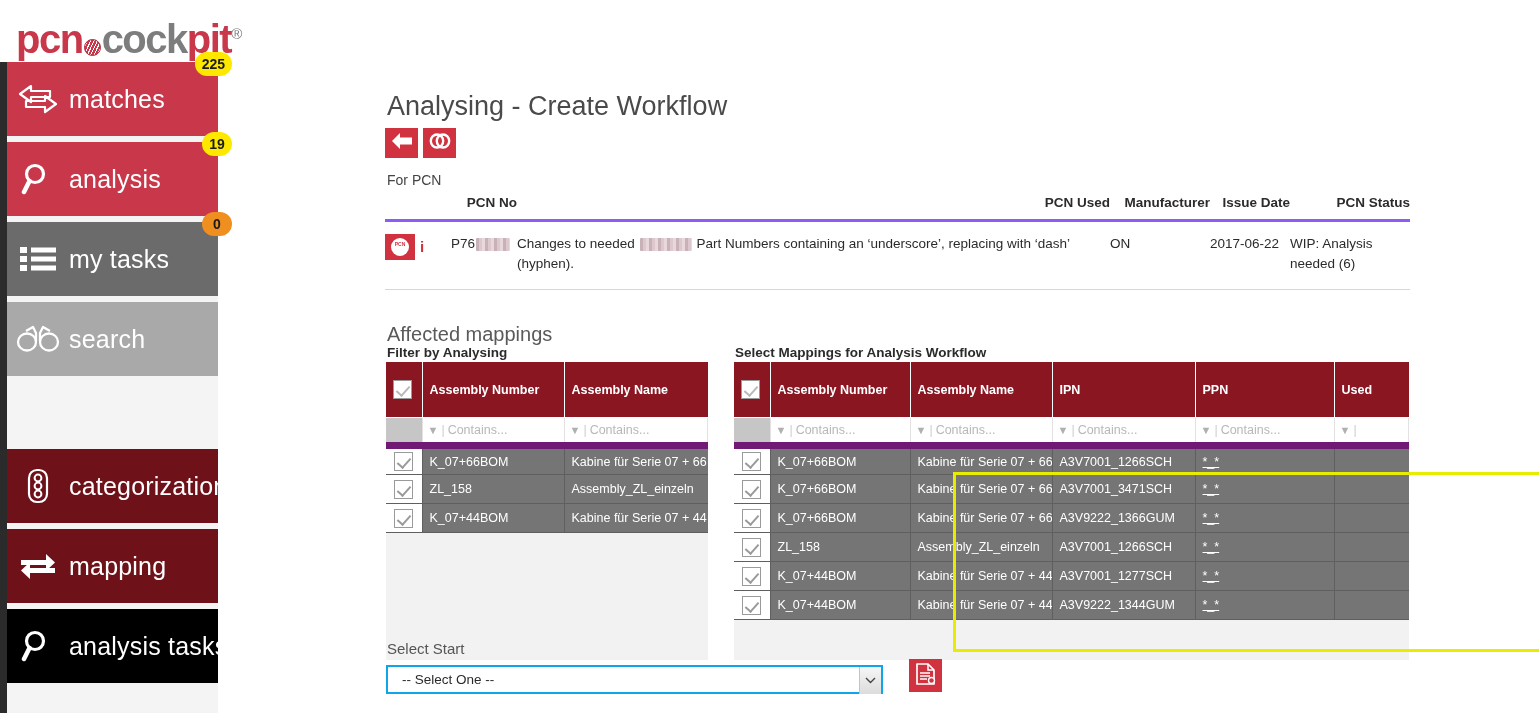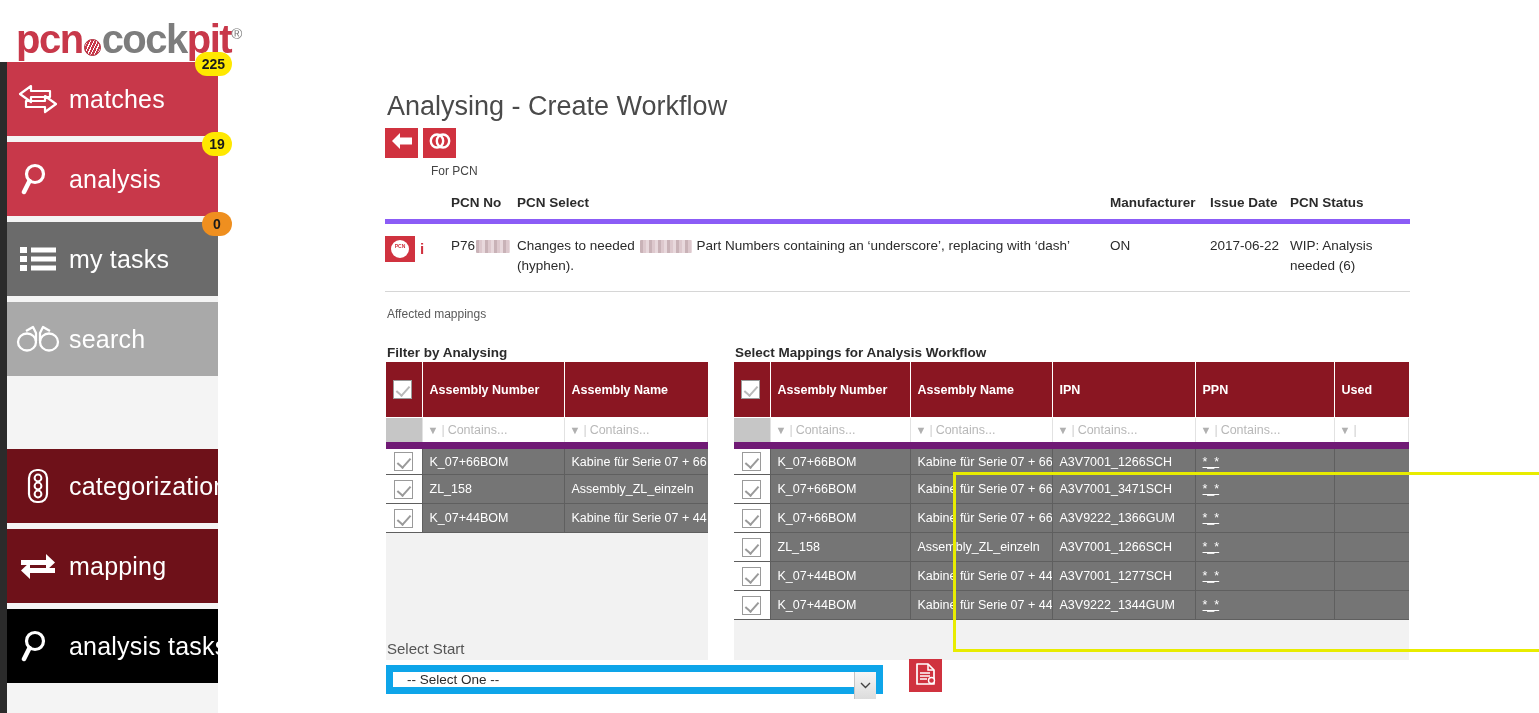--- a/index.html
+++ b/index.html
@@ -89,32 +89,32 @@
   .page-title {
     position:absolute; left:169px; top:29px;
     font-size:27px; color:#4a4a4a; font-weight:400; white-space:nowrap;
   }
   .iconbtns { position:absolute; left:167px; top:66px; display:flex; gap:5px; }
   .sqbtn {
     width:33px; height:30px; background:#d0323f;
     display:flex; align-items:center; justify-content:center; cursor:pointer;
   }
   .forpcn {
-    position:absolute; left:169px; top:102px;
-    font-size:12px; color:#444;margin-left:44px;
+    position:absolute; left:169px; top:110px;
+    font-size:14px; color:#444;
   }
 
   
   .pcntable {
     position:absolute; left:167px; top:133px; width:1025px;
     border-collapse:collapse; font-size:13px;
   }
   .pcntable th {
-    text-align:left; font-weight:700; color:#2b2b2b; font-size:13.5px;
-    padding:0 0 9px 0; border-bottom:5px solid #8b5cf6;
+    text-align:right; font-weight:700; color:#2b2b2b; font-size:13.5px;
+    padding:0 0 9px 0; border-bottom:3px solid #8b5cf6;
   }
   .pcntable td {
     vertical-align:top; padding:12px 0 16px 0; color:#2b2b2b; font-size:13.5px;
     border-bottom:1px solid #d6d6d6; line-height:1.45;
   }
   .pcn-ico-cell { width:66px; }
   .pcn-no-cell { width:66px; }
   .pcn-title-cell { padding-right:30px; }
   .pcn-man-cell { width:100px; }
   .pcn-date-cell { width:80px; }
@@ -129,21 +129,21 @@
   }
   .pcnicon::before{
     content:"PCN"; position:absolute; left:6px; top:7px; width:18px;
     text-align:center; font-size:5px; color:#d0323f; font-weight:700; z-index:2;
   }
   .info-i { display:inline-block; color:#d0323f; font-size:15px; font-weight:700;
             margin-left:5px; vertical-align:middle; }
 
   
   .affected-lbl {
-    position:absolute; left:169px; top:245px; font-size:12px; color:#5a5a5a;
+    position:absolute; left:169px; top:261px; font-size:20px; color:#5a5a5a;
   }
   .grid-title {
     position:absolute; font-size:13.5px; font-weight:700; color:#2b2b2b;
   }
   .gt-left { left:169px; top:283px; }
   .gt-right { left:517px; top:283px; }
 
   .gridbox { position:absolute; background:#f2f2f2; }
   .gridbox.left  { left:168px; top:300px; width:322px; height:298px; }
   .gridbox.right { left:516px; top:300px; width:675px; height:298px; }
@@ -190,21 +190,21 @@
 
   .yellowframe {
     position:absolute; left:735px; top:410px; width:674px; height:180px;
     border:3px solid #e8ec00; pointer-events:none; z-index:6;
   }
 
   
   .sel-lbl { position:absolute; left:169px; top:578px; font-size:15px; color:#555; }
   .selbox {
     position:absolute; left:168px; top:603px; width:497px; height:29px;
-    border:7px solid #0ea5e9; background:#fff; display:flex; align-items:flex-end;
+    border:2px solid #0ea5e9; background:#fff; display:flex; align-items:center;
     font-size:13.5px; color:#2b2b2b; padding-left:14px; cursor:pointer;
   }
   .selarrow {
     position:absolute; right:0; top:0; width:22px; height:27px;
     background:linear-gradient(#f6f6f6,#dcdcdc); border-left:1px solid #c4c4c4;
     display:flex; align-items:center; justify-content:center;
   }
   .expbtn {
     position:absolute; left:691px; top:597px; width:33px; height:33px;
     background:#d0323f; display:flex; align-items:center; justify-content:center;
@@ -329,21 +329,21 @@
       </div>
     </div>
 
     <div class="forpcn">For PCN</div>
 
     <table class="pcntable">
       <thead>
         <tr>
           <th class="pcn-ico-cell"></th>
           <th class="pcn-no-cell">PCN No</th>
-          <th class="pcn-title-cell">PCN Select</th>
+          <th class="pcn-title-cell">PCN Used</th>
           <th class="pcn-man-cell">Manufacturer</th>
           <th class="pcn-date-cell">Issue Date</th>
           <th class="pcn-stat-cell">PCN Status</th>
         </tr>
       </thead>
       <tbody>
         <tr>
           <td class="pcn-ico-cell">
             <span class="pcnicon"></span><span class="info-i">i</span>
           </td>

